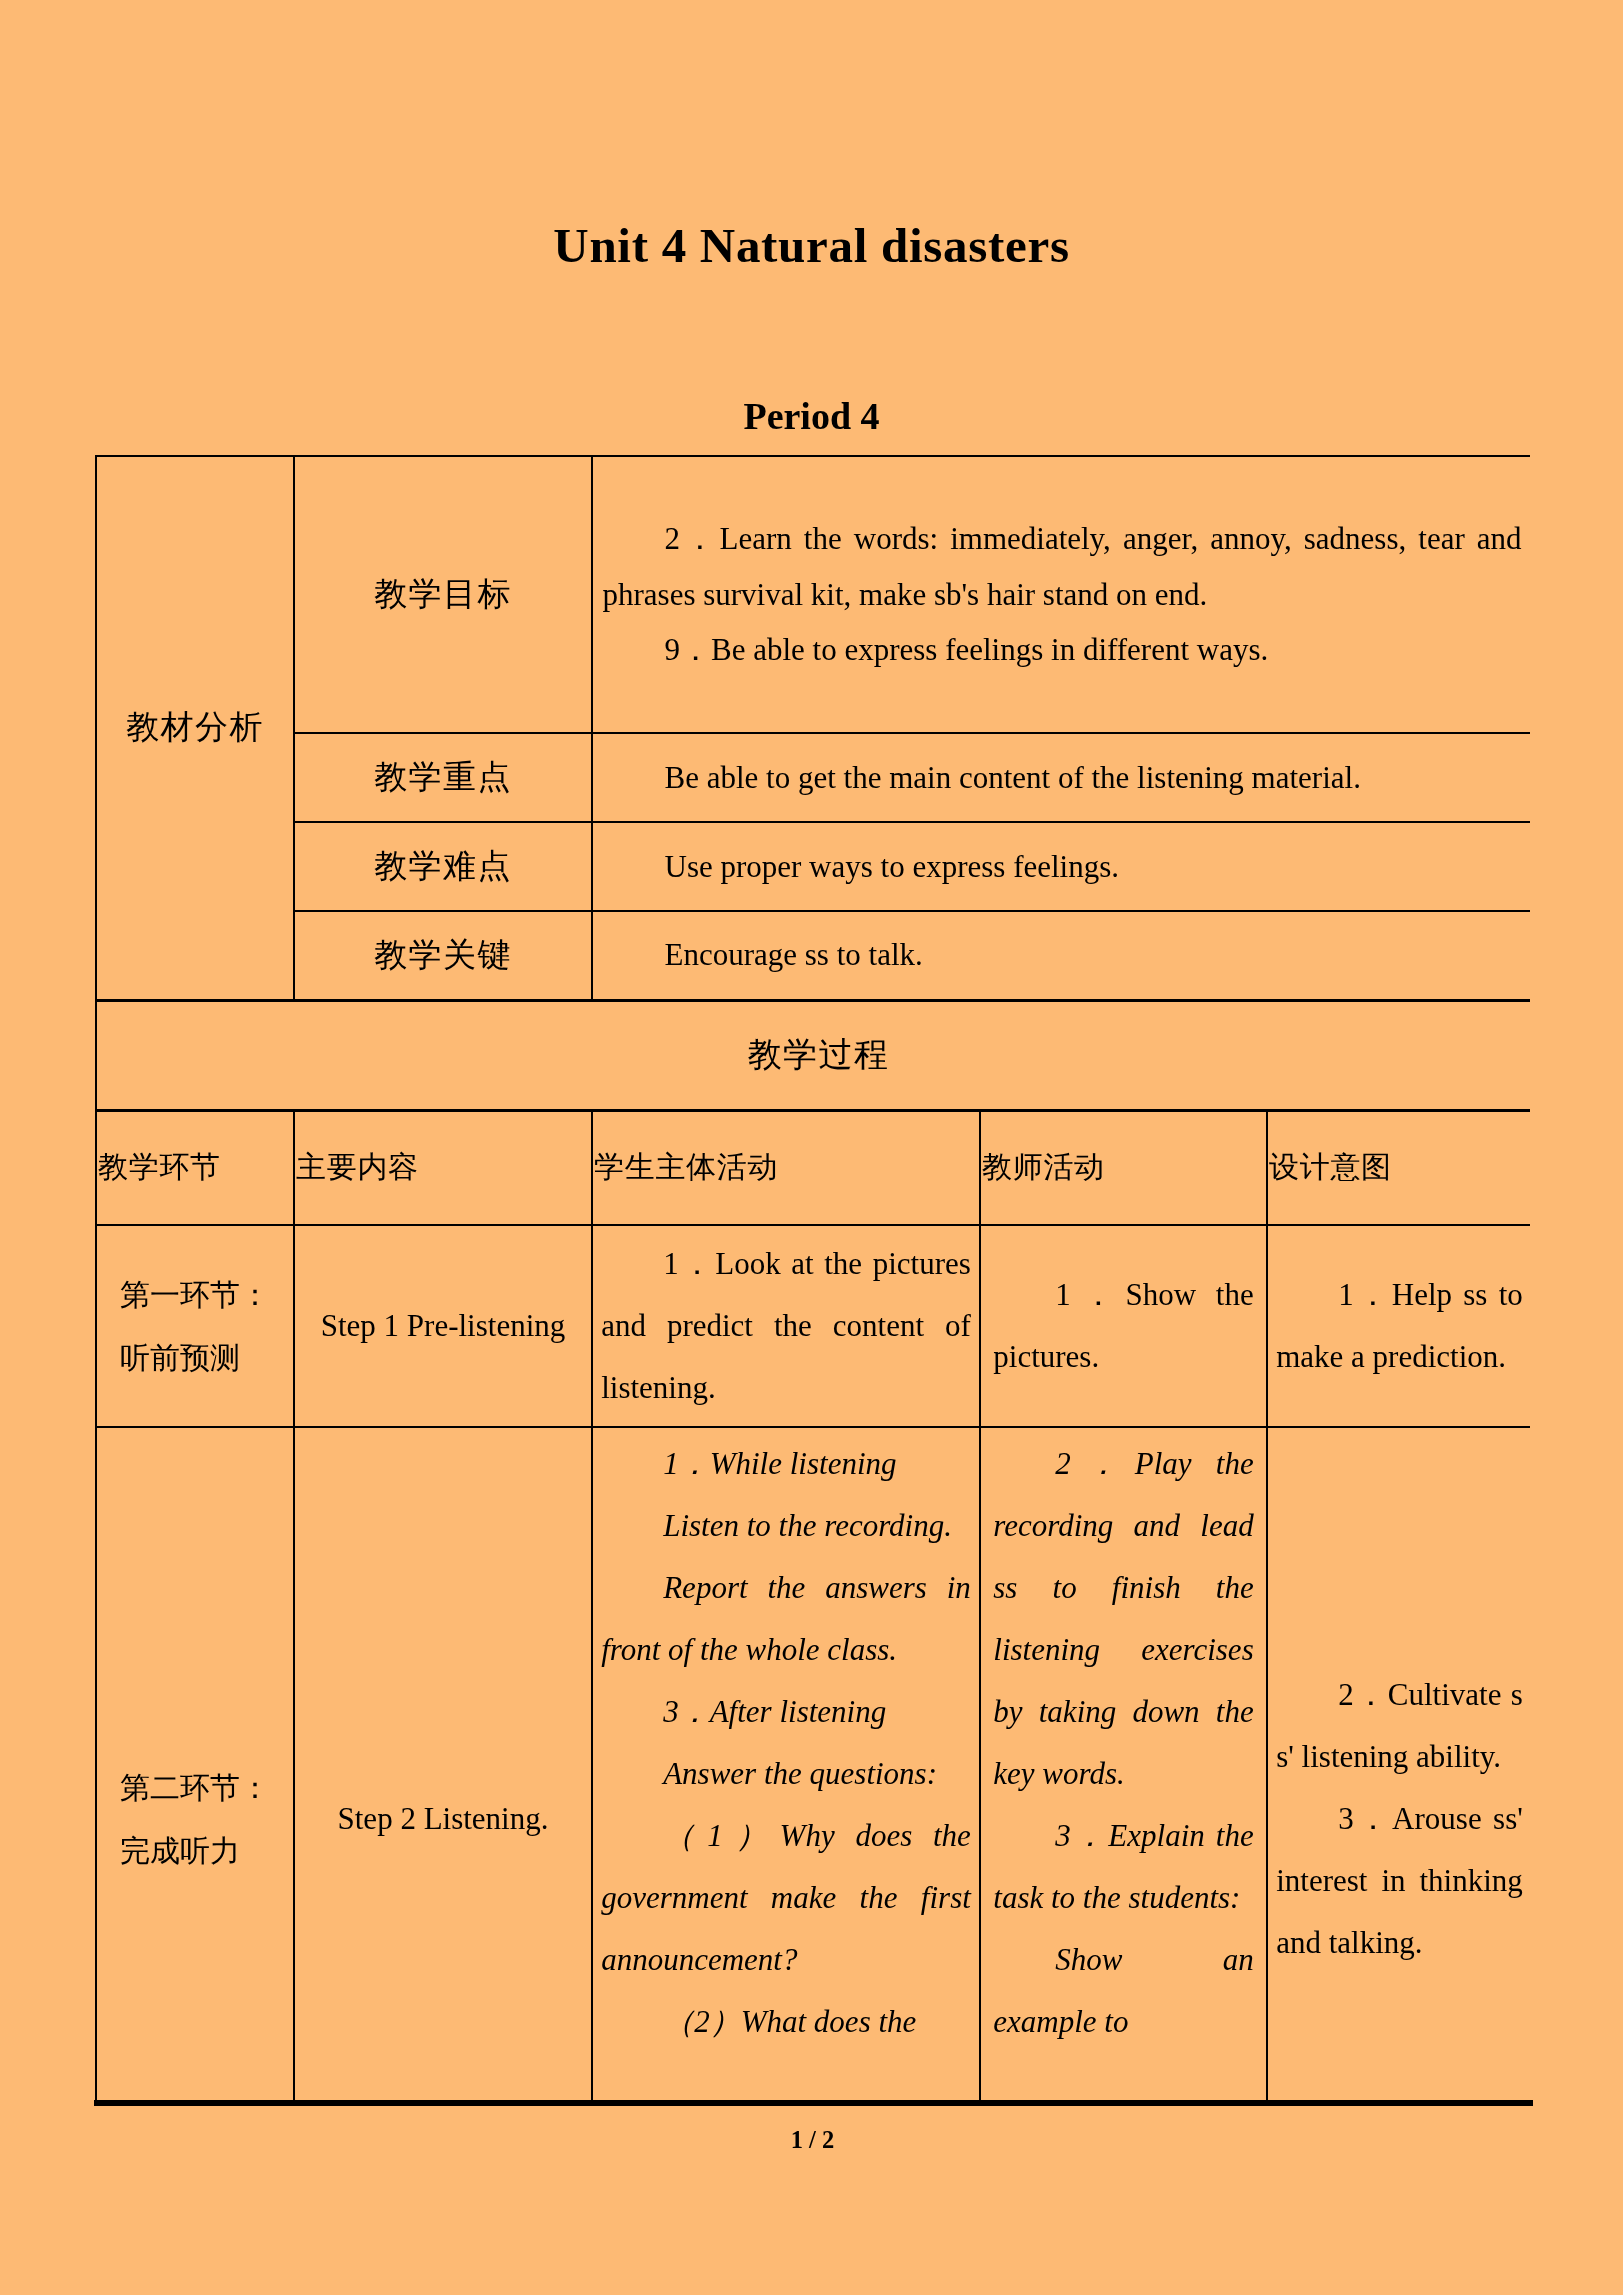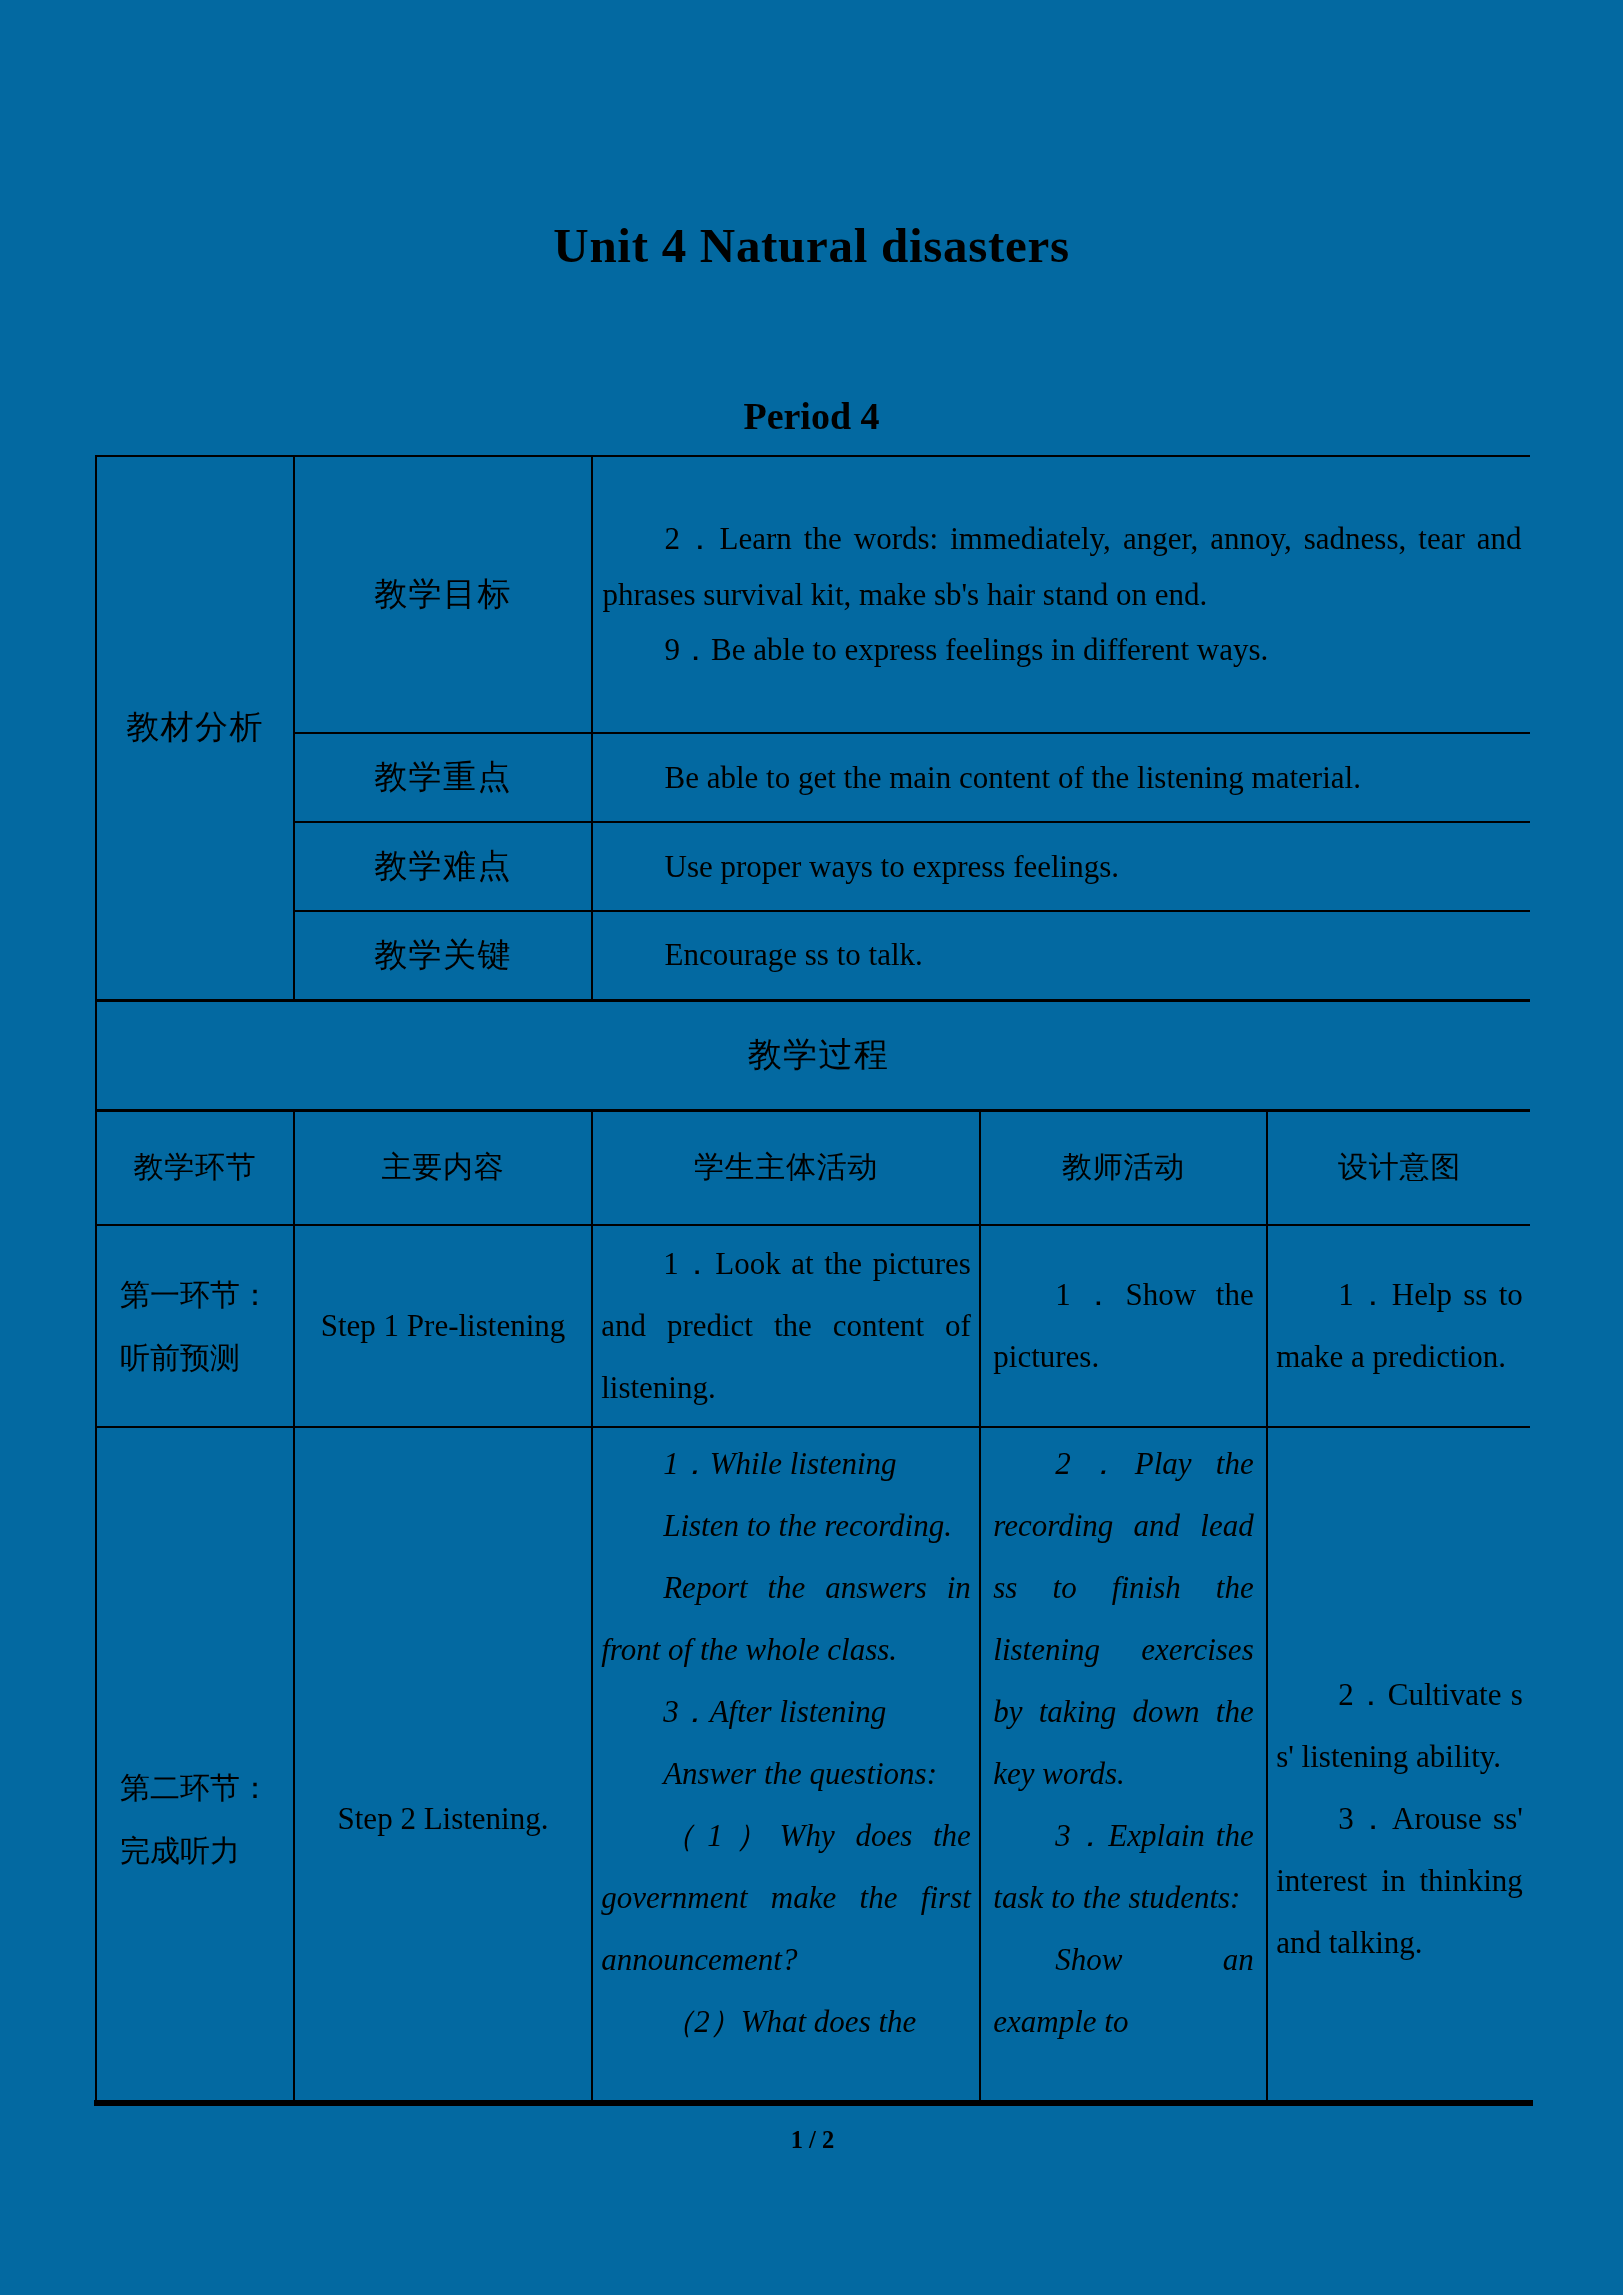--- a/index.html
+++ b/index.html
@@ -4,21 +4,21 @@
   <style>
     html, body {
       margin: 0;
       padding: 0;
       background: #ffffff;
     }
     .page {
       position: relative;
       width: 1623px;
       height: 2295px;
-      background: #0369a1;
+      background: #fdba74;
       color: #000000;
       font-family: "Liberation Serif", "DejaVu Serif", serif;
       overflow: hidden;
     }
     .doc-title {
       position: absolute;
       top: 217px;
       left: 0;
       width: 100%;
       margin: 0;
@@ -80,21 +80,21 @@
       border-top-width: 3.4px;
       border-bottom-width: 3.4px;
       text-align: center;
       font-size: 34px;
       letter-spacing: 1.4px;
       padding-left: 10px;
     }
     tr.r-header { height: 115px; }
     tr.r-header td {
       border-bottom-width: 2.7px;
-      text-align: center;
+      text-align: left;
       font-size: 30px;
       letter-spacing: 0.7px;
     }
     tr.r-stage1 { height: 187px; }
     tr.r-stage2 { height: 784px; }
     .c-stage {
       font-size: 30px;
       line-height: 2.1;
       padding: 4.1px 23px;
       text-align: left;

